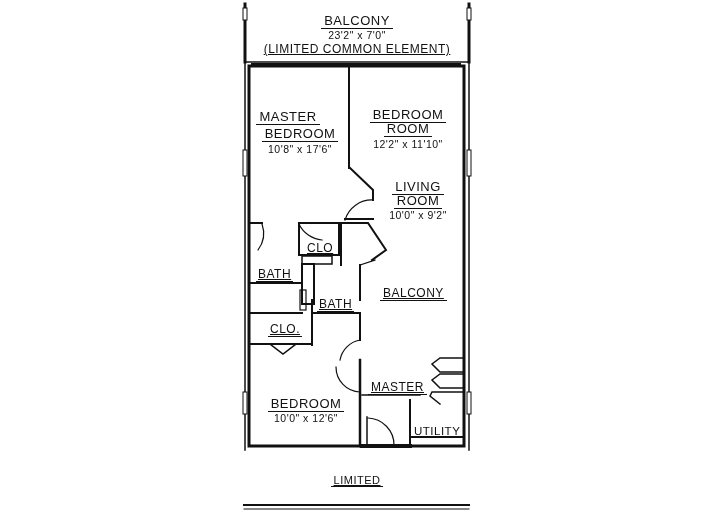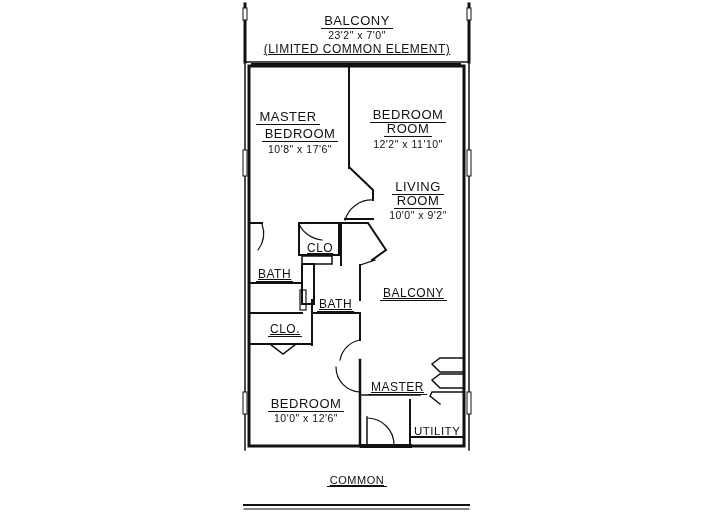--- a/index.html
+++ b/index.html
@@ -113,13 +113,13 @@
 
 <div class="lbl small" style="left:268px; top:323px;"><span style="border-bottom:1.4px solid #111; padding:0 2px;">CLO.</span></div>
 
 <div class="lbl small" style="left:368px; top:381px;"><span style="border-bottom:1.4px solid #111; padding:0 3px;">MASTER</span></div>
 
 <div class="lbl title" style="left:258px; top:397px; width:96px;"><span class="u">BEDROOM</span></div>
 <div class="lbl dim" style="left:258px; top:413px; width:96px;">10'0" x 12'6"</div>
 
 <div class="lbl small" style="left:413px; top:426px; font-size:11.5px;"><span style="border-bottom:1.4px solid #111; padding:0 1px;">UTILITY</span></div>
 
-<div class="lbl small" style="left:245px; top:475px; width:224px; text-align:center; font-size:11px;"><span style="border-bottom:1.4px solid #111; padding:0 3px;">COMMON</span></div>
+<div class="lbl small" style="left:245px; top:475px; width:224px; text-align:center; font-size:11px;"><span style="border-bottom:1.4px solid #111; padding:0 3px;">LIMITED</span></div>
 
 </body></html>

